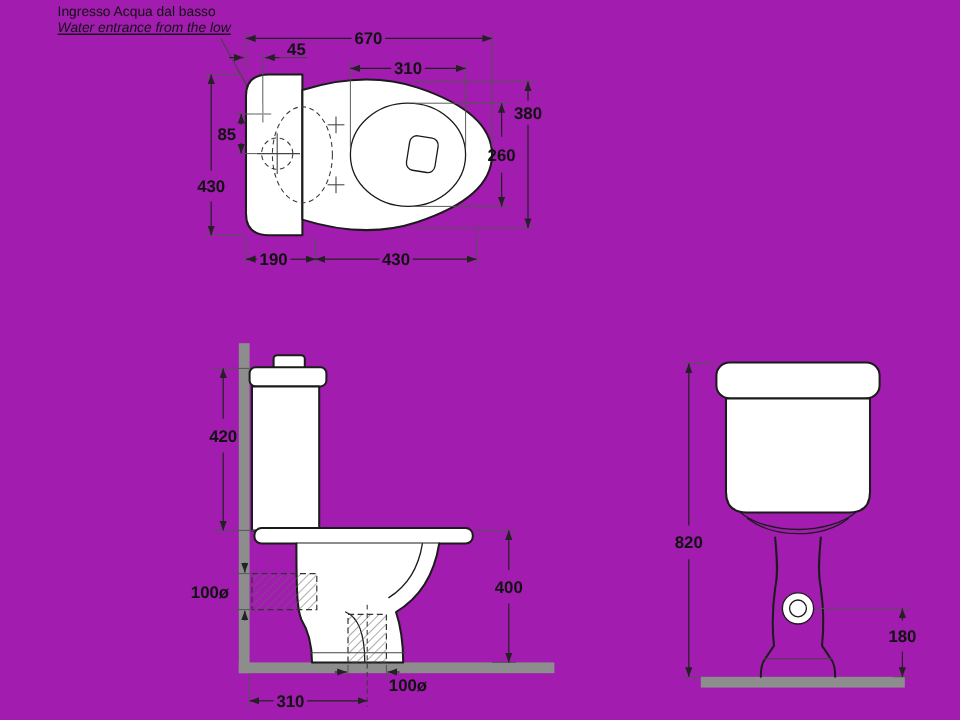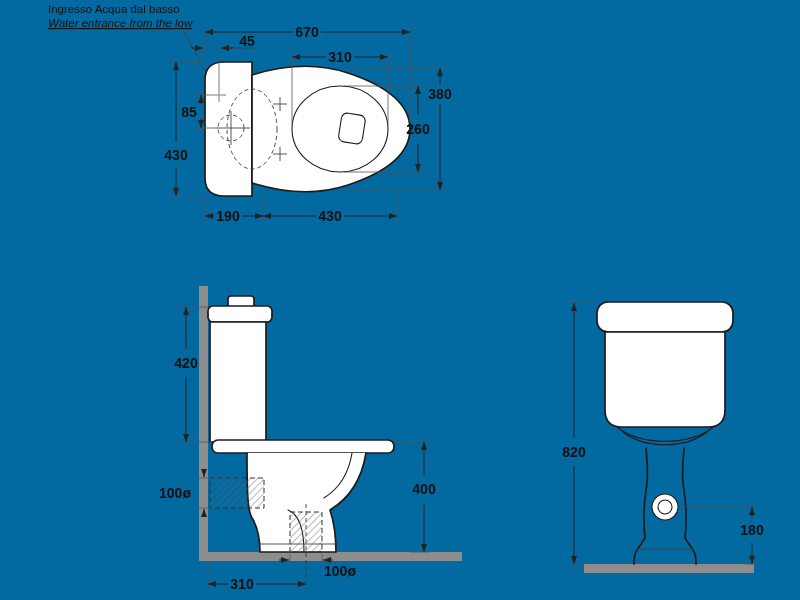--- a/index.html
+++ b/index.html
@@ -1,16 +1,16 @@
 <!DOCTYPE html>
 <html><head>
 <meta charset="utf-8">
 <style>
   html,body{margin:0;padding:0;background:#ffffff;}
-  .canvas{position:relative;width:800px;height:600px;background:#0369a1;overflow:hidden;}
+  .canvas{position:relative;width:800px;height:600px;background:#a21caf;overflow:hidden;}
   svg{display:block;}
   svg text{font-family:"Liberation Sans","DejaVu Sans",sans-serif;}
   .obj{fill:#fff;stroke:#1b1b1b;stroke-width:1.7;stroke-linejoin:round;stroke-linecap:round;}
   .nofill{fill:none;}
   .obj2{fill:none;stroke:#1b1b1b;stroke-width:1.1;stroke-linejoin:round;stroke-linecap:round;}
   .obj2f{fill:#fff;stroke:#1b1b1b;stroke-width:1.1;}
   .thin{fill:none;stroke:#444;stroke-width:0.9;}
   .ext{fill:none;stroke:#555;stroke-width:0.8;}
   .dash{fill:none;stroke:#3a3a3a;stroke-width:0.9;stroke-dasharray:4 3;}
   .dashx{stroke:#333;stroke-width:1;stroke-dasharray:5 3;}

